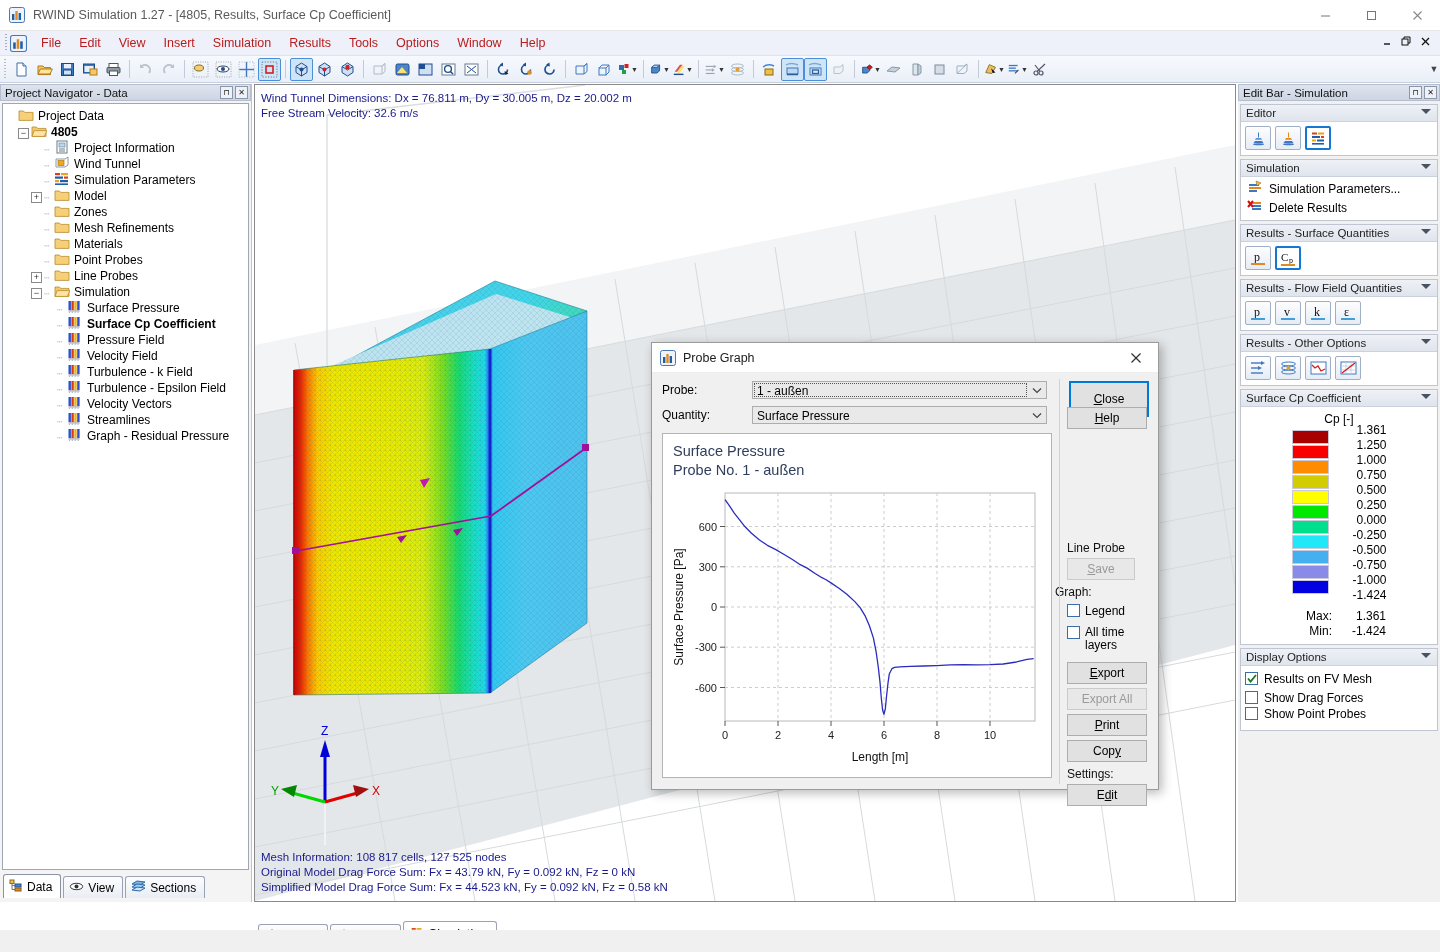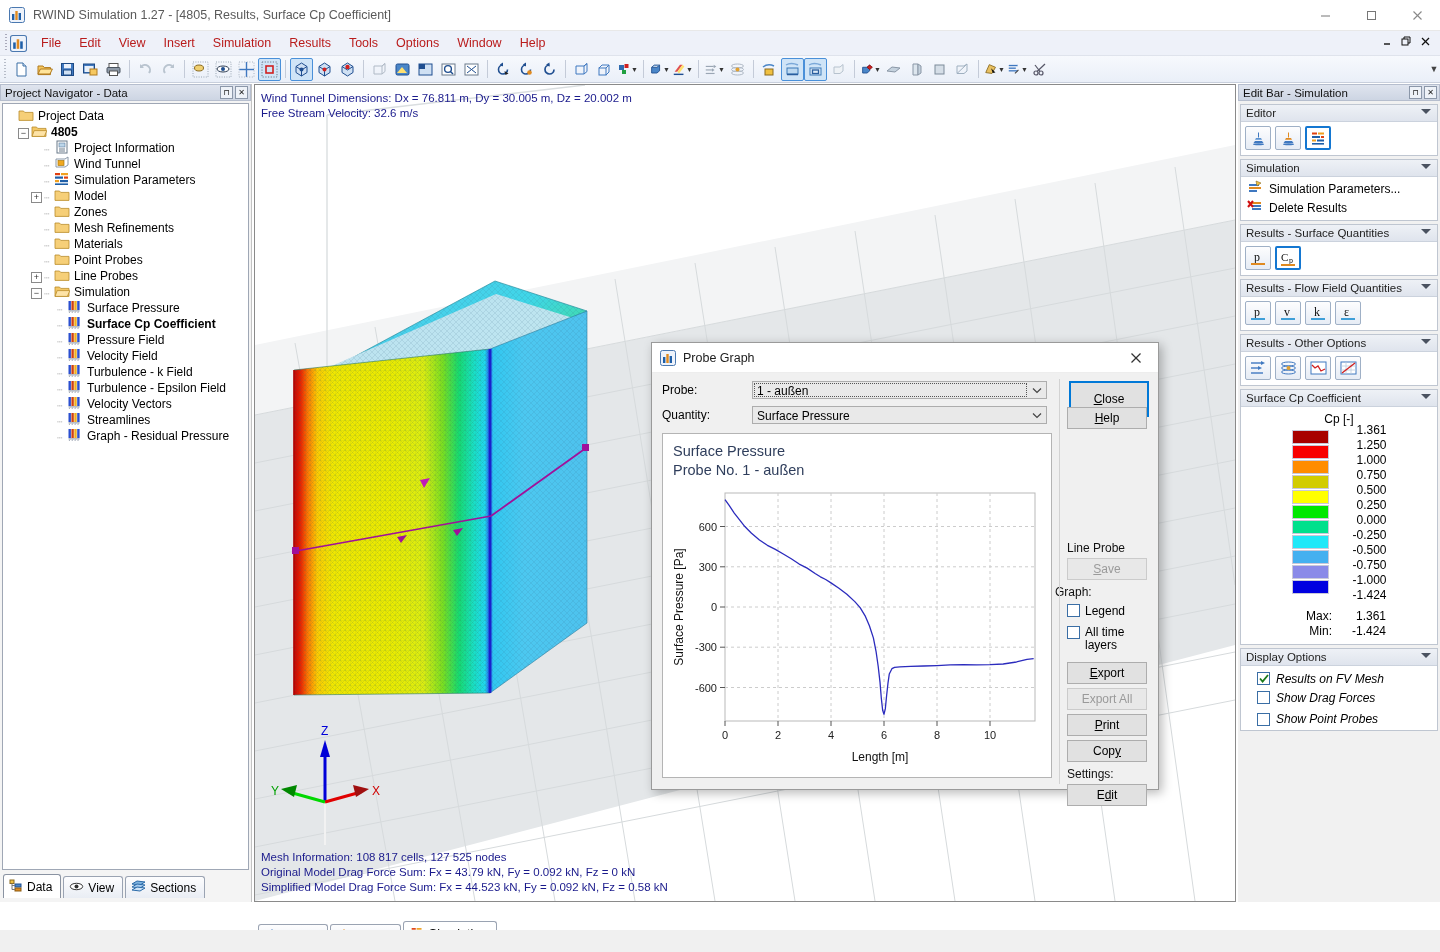--- a/index.html
+++ b/index.html
@@ -1188,34 +1188,34 @@
           <span class="mmval">-1.424</span>
         </div>
       </div>
     </div>
 
     <div class="grp">
       <div class="grp-hd">
         <span>Display Options</span>
         <i class="chev"></i>
       </div>
-      <div class="grp-body" style="padding:3px 4px 4px 16px;font-style:italic;" id="display-options-list">
+      <div class="grp-body" style="padding:3px 4px 4px 4px;" id="display-options-list">
           <div style="display:flex;align-items:center;gap:6px;height:19px;font-size:12px;">
             <span class="chk">
               <svg width="10" height="9" viewBox="0 0 10 9">
                 <polyline points="1,4.5 3.6,7.5 9,1" fill="none" stroke="#1a7a1a" stroke-width="1.8"></polyline>
               </svg>
             </span>
             <span>Results on FV Mesh</span>
           </div>
           <div style="display:flex;align-items:center;gap:6px;height:19px;font-size:12px;">
             <span class="chk"></span>
             <span>Show Drag Forces</span>
           </div>
-          <div style="display:flex;align-items:flex-end;gap:6px;height:19px;font-size:12px;">
+          <div style="display:flex;align-items:flex-start;gap:6px;height:19px;font-size:12px;">
             <span class="chk"></span>
             <span>Show Point Probes</span>
           </div>
         </div>
     </div>
   </div>
 
   <div class="dialog">
     <div class="dlg-title">
       <div class="dicon">
@@ -1306,21 +1306,21 @@
       </div>
 
       <div class="dbtn primary" style="position:absolute; left:417px; top:8px; width:80px; height:36px;">
         <span><u>C</u><span>lose</span></span>
       </div>
       <div class="dbtn" style="position:absolute; left:415px; top:34px; width:80px; height:22px;">
         <span><u>H</u><span>elp</span></span>
       </div>
 
       <div class="side-lbl" style="position:absolute; left:415px; top:168px;">Line Probe</div>
-      <div class="dbtn disabled" style="position:absolute; left:415px; top:185px; width:80px; height:22px;">
+      <div class="dbtn disabled" style="position:absolute; left:415px; top:185px; width:68px; height:22px;">
         <span><u>S</u><span>ave</span></span>
       </div>
 
       <div class="side-lbl" style="position:absolute; left:403px; top:212px;">Graph:</div>
 
       <div class="side-chk" style="position:absolute; left:415px; top:231px;">
         <span class="chk"></span>
         <span>Legend</span>
       </div>
 

